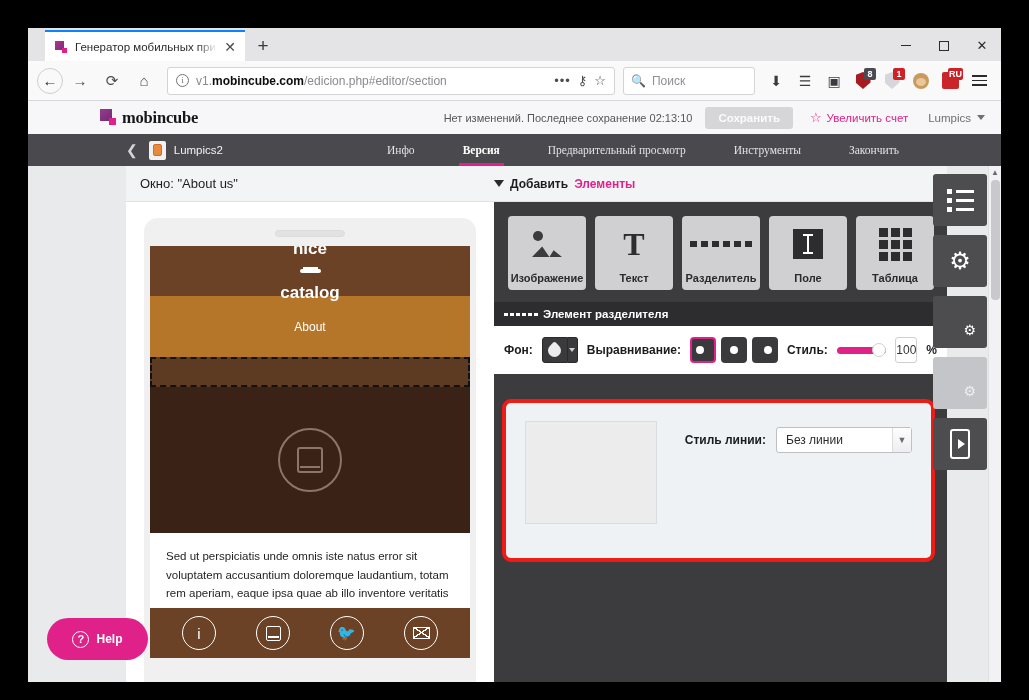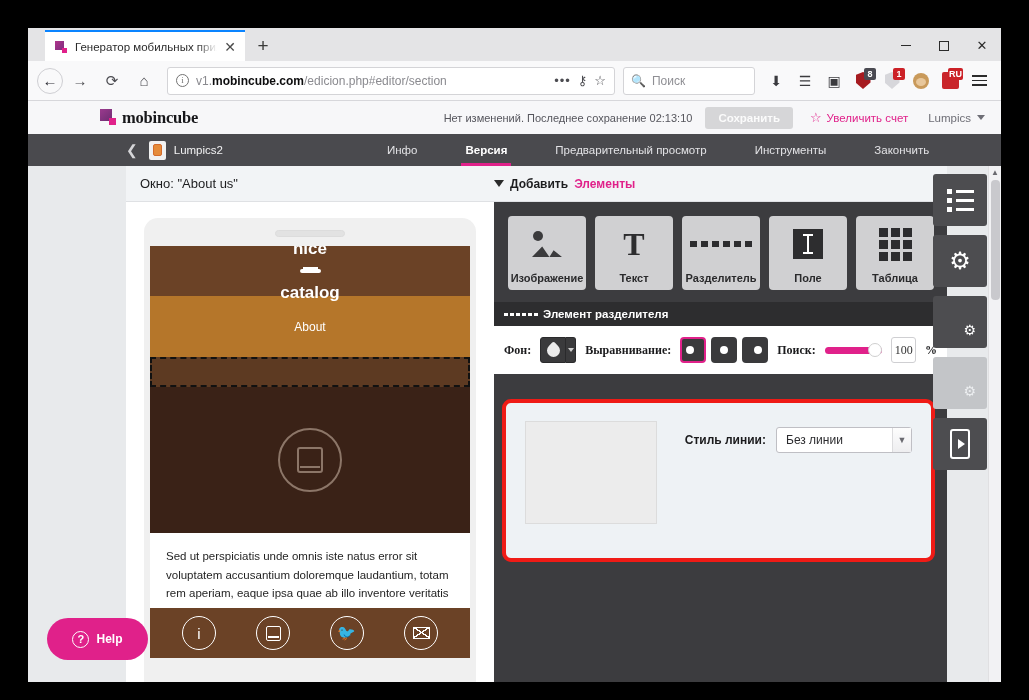--- a/index.html
+++ b/index.html
@@ -134,21 +134,21 @@
   .mc-nav {
     height: 32px; background: #4a4a4e; display:flex; align-items:center;
     padding-left: 98px; color:#e8e8ea; font-size: 11.5px;
   }
   .mc-back { font-size: 14px; color:#d5d5d8; margin-right: 11px; }
   .mc-appicon { width: 17px; height: 19px; background:#f1f1f1; border-radius:2px;
      display:flex; align-items:center; justify-content:center; margin-right: 8px; }
   .mc-appicon .inner { width: 9px; height: 12px; border:1.4px solid #d46b2b; border-radius:2px;
      background:#e58b3a; }
   .mc-appname { font-weight: 400; color:#f2f2f3; font-size: 11.5px; }
-  .mc-menu { display:flex; gap: 0; margin-left: 140px; height: 28px; align-items:center; }
+  .mc-menu { display:flex; gap: 0; margin-left: 140px; height: 28px; align-items:center;font-family:Liberation Serif, serif; }
   .mc-menu a { color:#e3e3e6; text-decoration:none; font-size: 11.5px; padding: 0 24px;
      height: 32px; display:flex; align-items:center; position: relative; }
   .mc-menu a.active { color:#fff; font-weight: 700; }
   .mc-menu a.active:after { content:""; position:absolute; left: 20px; right: 20px; bottom: 0;
      height: 3px; background:#e0218a; }
 
   
   .editor { position: relative; height: 516px; background: #e8eaec; }
   .ed-head {
     position: absolute; left: 98px; top: 0; width: 821px; height: 36px;
@@ -223,21 +223,21 @@
   .ico-sep { display:flex; gap:4px; }
   .ico-sep span { width:7px;height:6px;background:#2d2d2f; }
   .ico-table { display:grid; grid-template-columns:repeat(3,9px); grid-template-rows:repeat(3,9px); gap:3px; }
   .ico-table span { background:#2d2d2f; }
 
   .sec-head { background:#2d2d2f; height: 24px; display:flex; align-items:center;
      padding-left: 10px; gap: 5px; color:#fff; font-size: 11.5px; font-weight:700; }
   .sec-head .dots { display:flex; gap:2px; }
   .sec-head .dots i { width:4px;height:3px;background:#fff;display:block; }
 
-  .props { height: 48px; background:#fff; display:flex; align-items:center; padding: 0 10px; gap: 9px; font-family: Liberation Serif, serif; }
+  .props { height: 48px; background:#fff; display:flex; align-items:center; padding: 0 10px; gap: 9px; }
   .prop-lbl { font-size: 12px; font-weight: 700; color:#1b1b1d; white-space:nowrap; }
   .bg-swatch { display:flex; height: 26px; }
   .bg-swatch .sw { width: 26px; background:#3a3a3c; border:1px solid #2a2a2c; border-radius:3px 0 0 3px;
      display:flex;align-items:center;justify-content:center; }
   .bg-swatch .sw .drop { width:13px;height:13px;background:#ececec; transform:rotate(45deg); border-radius: 2px 7px 7px 7px;}
   .bg-swatch .ar { width: 10px; background:#3a3a3c; border:1px solid #2a2a2c; border-left:0;
      border-radius:0 3px 3px 0; display:flex;align-items:center;justify-content:center; }
   .bg-swatch .ar .c { width:0;height:0;border-left:3px solid transparent;border-right:3px solid transparent;
      border-top:4px solid #cfcfcf; }
   .align-grp { display:flex; gap: 5px; }
@@ -547,21 +547,21 @@
                 <span class="align-btn sel">
                     <span class="pip"></span>
                   </span>
                 <span class="align-btn c">
                     <span class="pip"></span>
                   </span>
                 <span class="align-btn r">
                     <span class="pip"></span>
                   </span>
               </span>
-              <span class="prop-lbl">Поиск:</span>
+              <span class="prop-lbl">Стиль:</span>
               <span class="slider">
                 <span class="track"></span>
                 <span class="thumb"></span>
               </span>
               <span class="num-in">100</span>
               <span class="pct">%</span>
             </div>
 
             <div class="redbox">
               <div class="redbox-inner">

